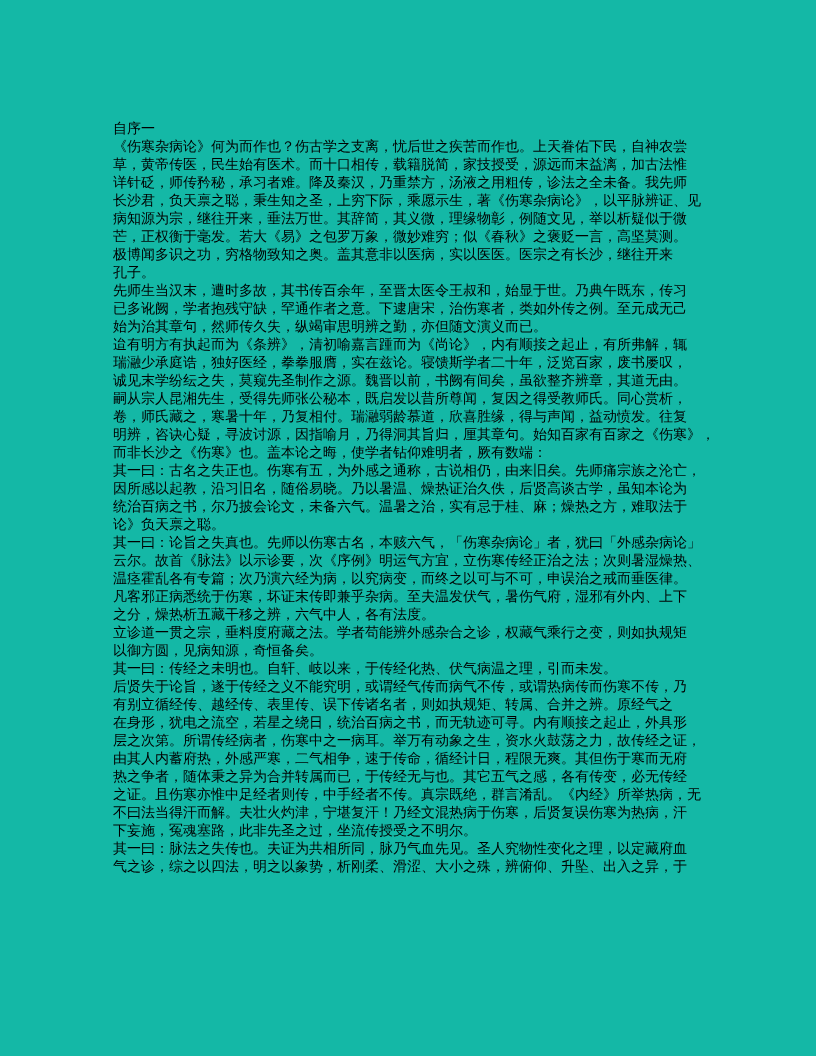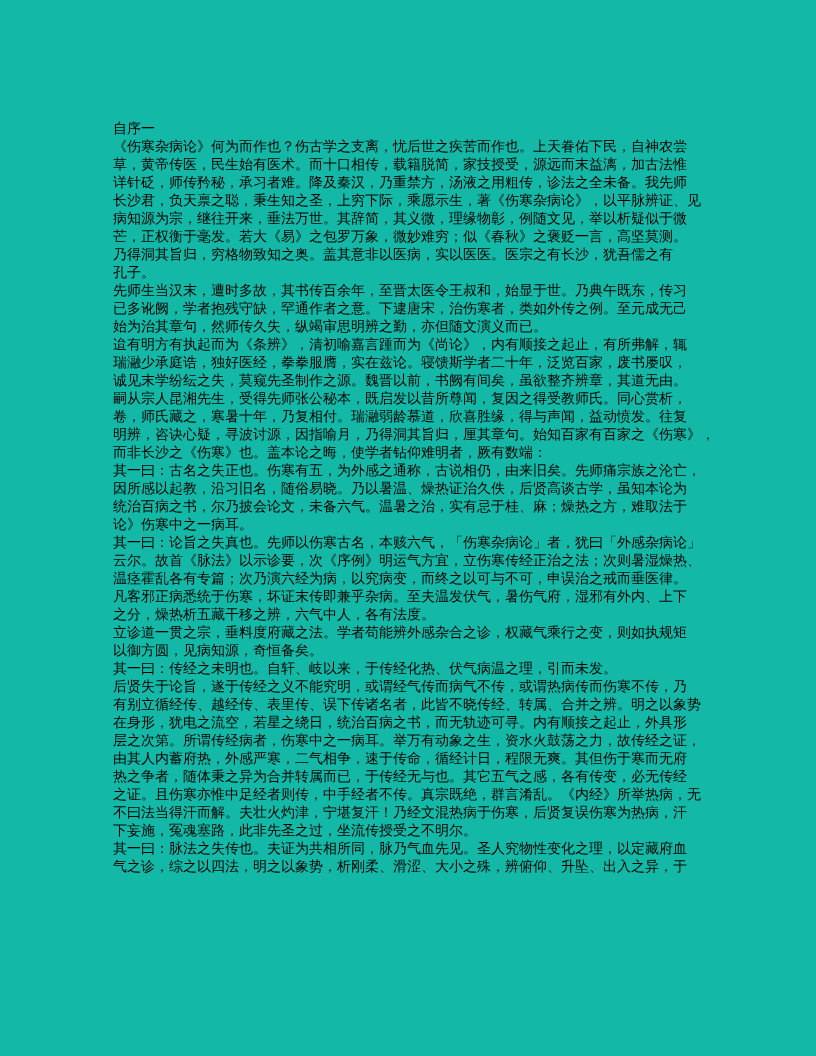--- a/index.html
+++ b/index.html
@@ -38,46 +38,46 @@
 <div class="page">
   <div class="content">
     <div class="title-line">自序一</div>
     <div>
         <div class="line">《伤寒杂病论》何为而作也？伤古学之支离，忧后世之疾苦而作也。上天眷佑下民，自神农尝</div>
         <div class="line">草，黄帝传医，民生始有医术。而十口相传，载籍脱简，家技授受，源远而末益漓，加古法惟</div>
         <div class="line">详针砭，师传矜秘，承习者难。降及秦汉，乃重禁方，汤液之用粗传，诊法之全未备。我先师</div>
         <div class="line">长沙君，负天禀之聪，秉生知之圣，上穷下际，乘愿示生，著《伤寒杂病论》，以平脉辨证、见</div>
         <div class="line">病知源为宗，继往开来，垂法万世。其辞简，其义微，理缘物彰，例随文见，举以析疑似于微</div>
         <div class="line">芒，正权衡于毫发。若大《易》之包罗万象，微妙难穷；似《春秋》之褒贬一言，高坚莫测。</div>
-        <div class="line">乃得洞其旨归，穷格物致知之奥。盖其意非以医病，实以医医。医宗之有长沙，犹吾儒之有</div>
+        <div class="line">极博闻多识之功，穷格物致知之奥。盖其意非以医病，实以医医。医宗之有长沙，继往开来</div>
         <div class="line">孔子。</div>
         <div class="line">先师生当汉末，遭时多故，其书传百余年，至晋太医令王叔和，始显于世。乃典午既东，传习</div>
         <div class="line">已多讹阙，学者抱残守缺，罕通作者之意。下逮唐宋，治伤寒者，类如外传之例。至元成无己</div>
         <div class="line">始为治其章句，然师传久失，纵竭审思明辨之勤，亦但随文演义而已。</div>
         <div class="line">迨有明方有执起而为《条辨》，清初喻嘉言踵而为《尚论》，内有顺接之起止，有所弗解，辄</div>
         <div class="line">瑞瀜少承庭诰，独好医经，拳拳服膺，实在兹论。寝馈斯学者二十年，泛览百家，废书屡叹，</div>
         <div class="line">诚见末学纷纭之失，莫窥先圣制作之源。魏晋以前，书阙有间矣，虽欲整齐辨章，其道无由。</div>
         <div class="line">嗣从宗人昆湘先生，受得先师张公秘本，既启发以昔所尊闻，复因之得受教师氏。同心赏析，</div>
         <div class="line">卷，师氏藏之，寒暑十年，乃复相付。瑞瀜弱龄慕道，欣喜胜缘，得与声闻，益动愤发。往复</div>
         <div class="line">明辨，咨诀心疑，寻波讨源，因指喻月，乃得洞其旨归，厘其章句。始知百家有百家之《伤寒》，</div>
         <div class="line">而非长沙之《伤寒》也。盖本论之晦，使学者钻仰难明者，厥有数端：</div>
         <div class="line">其一曰：古名之失正也。伤寒有五，为外感之通称，古说相仍，由来旧矣。先师痛宗族之沦亡，</div>
         <div class="line">因所感以起教，沿习旧名，随俗易晓。乃以暑温、燥热证治久佚，后贤高谈古学，虽知本论为</div>
         <div class="line">统治百病之书，尔乃披会论文，未备六气。温暑之治，实有忌于桂、麻；燥热之方，难取法于</div>
-        <div class="line">论》伤寒中之一病耳。</div>
+        <div class="line">论》负天禀之聪。</div>
         <div class="line">其一曰：论旨之失真也。先师以伤寒古名，本赅六气，「伤寒杂病论」者，犹曰「外感杂病论」</div>
         <div class="line">云尔。故首《脉法》以示诊要，次《序例》明运气方宜，立伤寒传经正治之法；次则暑湿燥热、</div>
         <div class="line">温痉霍乱各有专篇；次乃演六经为病，以究病变，而终之以可与不可，申误治之戒而垂医律。</div>
         <div class="line">凡客邪正病悉统于伤寒，坏证末传即兼乎杂病。至夫温发伏气，暑伤气府，湿邪有外内、上下</div>
         <div class="line">之分，燥热析五藏干移之辨，六气中人，各有法度。</div>
         <div class="line">立诊道一贯之宗，垂料度府藏之法。学者苟能辨外感杂合之诊，权藏气乘行之变，则如执规矩</div>
         <div class="line">以御方圆，见病知源，奇恒备矣。</div>
         <div class="line">其一曰：传经之未明也。自轩、岐以来，于传经化热、伏气病温之理，引而未发。</div>
         <div class="line">后贤失于论旨，遂于传经之义不能究明，或谓经气传而病气不传，或谓热病传而伤寒不传，乃</div>
-        <div class="line">有别立循经传、越经传、表里传、误下传诸名者，此皆不晓传经、转属、合并之辨。明之以象势</div>
+        <div class="line">有别立循经传、越经传、表里传、误下传诸名者，则如执规矩、转属、合并之辨。原经气之</div>
         <div class="line">在身形，犹电之流空，若星之绕日，统治百病之书，而无轨迹可寻。内有顺接之起止，外具形</div>
         <div class="line">层之次第。所谓传经病者，伤寒中之一病耳。举万有动象之生，资水火鼓荡之力，故传经之证，</div>
         <div class="line">由其人内蓄府热，外感严寒，二气相争，速于传命，循经计日，程限无爽。其但伤于寒而无府</div>
         <div class="line">热之争者，随体秉之异为合并转属而已，于传经无与也。其它五气之感，各有传变，必无传经</div>
         <div class="line">之证。且伤寒亦惟中足经者则传，中手经者不传。真宗既绝，群言淆乱。《内经》所举热病，无</div>
         <div class="line">不曰法当得汗而解。夫壮火灼津，宁堪复汗！乃经文混热病于伤寒，后贤复误伤寒为热病，汗</div>
         <div class="line">下妄施，冤魂塞路，此非先圣之过，坐流传授受之不明尔。</div>
         <div class="line">其一曰：脉法之失传也。夫证为共相所同，脉乃气血先见。圣人究物性变化之理，以定藏府血</div>
         <div class="line">气之诊，综之以四法，明之以象势，析刚柔、滑涩、大小之殊，辨俯仰、升坠、出入之异，于</div>
       </div>

